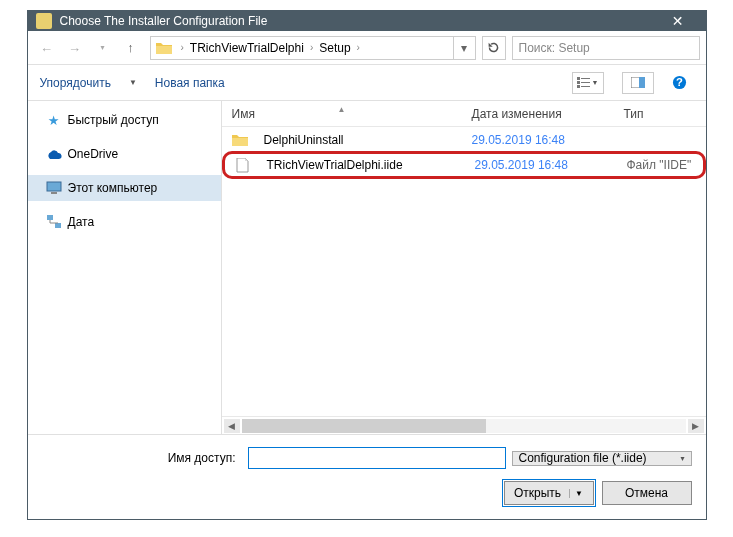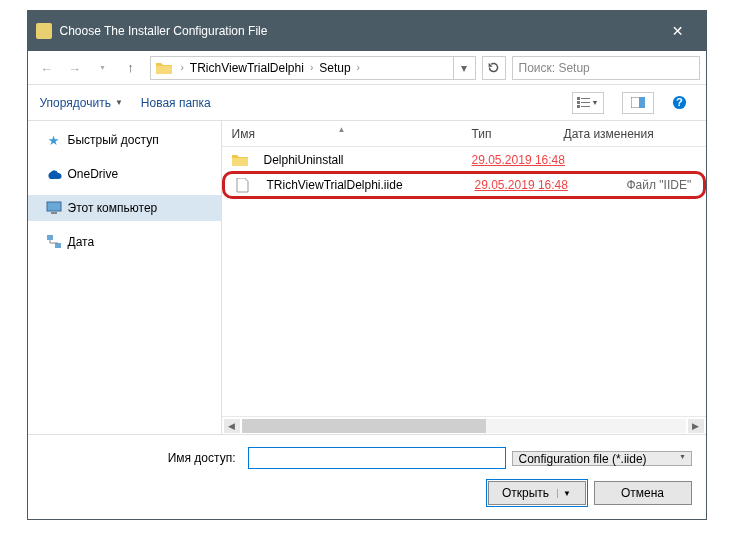--- a/index.html
+++ b/index.html
@@ -1,33 +1,33 @@
 <!DOCTYPE html>
 <html><head>
   <meta charset="utf-8">
   <style>
     * { margin: 0; padding: 0; box-sizing: border-box; font-family: "Segoe UI", Tahoma, sans-serif; font-size: 12px; }
     body { background: #fff; width: 733px; height: 537px; padding: 10px 0; display: flex; justify-content: center; }
     .dialog { width: 680px; height: 510px; border: 1px solid #4b5b66; display: flex; flex-direction: column; background: #fff; }
-    .titlebar { background: #4b5b66; color: #fff; height: 40px; display: flex; align-items: center; padding: 0 8px; }
+    .titlebar { background: #4b5b66; color: #fff; height: 20px; display: flex; align-items: center; padding: 0 8px; }
     .titlebar .ticon { width: 16px; height: 16px; background: #e8d070; border-radius: 2px; margin-right: 8px; }
     .titlebar .title { flex: 1; font-size: 12px; }
     .titlebar .close { width: 40px; text-align: center; font-size: 14px; cursor: default; }
     .navrow { height: 34px; border-bottom: 1px solid #e0e0e0; display: flex; align-items: center; padding: 0 6px; gap: 2px; }
     .navbtn { width: 26px; height: 26px; display: flex; align-items: center; justify-content: center; color: #aaa; font-size: 13px; }
     .navbtn.active { color: #555; }
     .breadcrumb { flex: 1; height: 24px; border: 1px solid #ccc; display: flex; align-items: center; margin: 0 4px; background: #fff; }
     .breadcrumb .foldericon { width: 18px; height: 18px; margin: 0 4px; display:flex; align-items:center; justify-content:center; }
     .bsep { color: #888; padding: 0 4px; font-size: 10px; }
     .bcitem { padding: 0 2px; color: #000; }
     .bcdrop { width: 22px; border-left: 1px solid #ccc; text-align: center; color: #666; height: 100%; display:flex; align-items:center; justify-content:center;}
     .refresh { width: 24px; height: 24px; border: 1px solid #ccc; display:flex; align-items:center; justify-content:center; color:#555; margin-right:4px;}
     .searchbox { width: 188px; height: 24px; border: 1px solid #ccc; padding: 0 6px; color: #888; display:flex; align-items:center; }
     .toolbar { height: 36px; border-bottom: 1px solid #e0e0e0; display: flex; align-items: center; padding: 0 12px; gap: 18px; }
-    .tbtn { color: #1a4d8f; display: flex; align-items: center; gap: 4px; }
+    .tbtn { color: #1a4d8f; display: flex; align-items: center; gap: 18px; }
     .tbdrop { font-size: 8px; color: #555; }
     .tspacer { flex: 1; }
     .viewbtn { width: 32px; height: 22px; border: 1px solid #ccc; display:flex; align-items:center; justify-content:center; color:#555; gap:2px;}
     .help { color: #0078d7; font-size: 14px; width: 22px; text-align:center;}
     .main { flex: 1; display: flex; overflow: hidden; }
     .sidebar { width: 194px; border-right: 1px solid #e0e0e0; padding: 6px 0; }
     .sbitem { height: 26px; display: flex; align-items: center; padding-left: 18px; gap: 6px; }
     .sbitem.selected { background: #d8e6f2; }
     .sbitem .icon { width: 16px; height: 16px; display:flex; align-items:center; justify-content:center; font-size:13px;}
     .filepane { flex: 1; display: flex; flex-direction: column; }
@@ -35,34 +35,34 @@
     .ch { padding: 0 10px; position: relative; }
     .ch.name { width: 240px; }
     .ch.date { width: 152px; }
     .ch.type { flex: 1; }
     .sortarrow { position: absolute; left: 50%; top: -2px; transform: translateX(-50%); font-size: 8px; color: #888; }
     .rows { flex: 1; padding-top: 2px; position: relative; }
     .filerow { height: 22px; display: flex; align-items: center; }
     .filerow.hl { border: 3px solid #cc2020; border-radius: 10px; height: 28px; }
     .cell { padding: 0 10px; overflow: hidden; white-space: nowrap; }
     .cell.name { width: 240px; display: flex; align-items: center; gap: 16px; }
-    .cell.date { width: 152px; color: #ef4444; text-decoration: underline; }
+    .cell.date { width: 152px; color: #3b82f6; }
     .cell.type { flex: 1; color: #666; }
     .fico { width: 16px; height: 16px; display:flex; align-items:center; justify-content:center; font-size:12px;}
     .hscroll { height: 18px; border-top: 1px solid #e8e8e8; display:flex; align-items:center; padding: 0 2px; gap:2px; }
     .hsarrow { width: 16px; height: 14px; background:#e8e8e8; display:flex; align-items:center; justify-content:center; font-size:9px; color:#666;}
     .hstrack { flex:1; height:14px; background:#f4f4f4; position:relative;}
     .hsthumb { position:absolute; left:0; width:55%; height:100%; background:#cfcfcf;}
     .footer { border-top: 1px solid #e0e0e0; padding: 12px 14px 14px; }
     .fnrow { display: flex; align-items: center; gap: 6px; margin-bottom: 12px; }
     .fnlabel { width: 200px; text-align: right; padding-right: 6px; }
     .fninput { flex: 1; height: 22px; border: 1px solid #888; padding: 1px 4px; outline: 1px solid #0078d7; outline-offset: -1px; }
-    .filtsel { width: 180px; height: 15px; border: 1px solid #aaa; background: #eaeaea; padding: 0 6px; display: flex; justify-content: space-between; margin-left: 0;}
+    .filtsel { width: 180px; height: 15px; border: 1px solid #aaa; background: #eaeaea; padding: 0 6px; display: flex; align-items: center; justify-content: space-between; margin-left: 0;}
     .btnrow { display: flex; justify-content: flex-end; gap: 8px; }
-    .btn { width: 98px; height: 24px; border: 1px solid #888; background: #e6e6e6; display:flex; align-items:center; justify-content:center; gap:8px;}
+    .btn { width: 90px; height: 24px; border: 1px solid #888; background: #e6e6e6; display:flex; align-items:center; justify-content:center; gap:8px;}
     .btn.primary { outline: 1px solid #0078d7; outline-offset: 1px; }
     svg { display: block; }
   </style>
 </head>
 <body>
 
 <div class="dialog">
 
   <div class="titlebar">
     <div class="ticon"></div>
@@ -172,22 +172,22 @@
         <span>Дата</span>
       </div>
     </div>
 
     <div class="filepane">
       <div class="colheaders">
         <div class="ch name">
           <span class="sortarrow">▲</span>
           <span>Имя</span>
         </div>
+        <div class="ch date"><span>Дата изменения</span></div>
         <div class="ch type"><span>Тип</span></div>
-        <div class="ch date"><span>Дата изменения</span></div>
       </div>
       <div class="rows">
         <div class="filerow">
           <div class="cell name">
             <span class="fico">
               <svg width="16" height="13" viewBox="0 0 16 13">
                   <path fill="#f0c850" d="M0 1h5l2 2h9v9H0z"></path>
                   <path fill="#f7da7a" d="M0 4h16v8H0z"></path>
                 </svg>
             </span>

